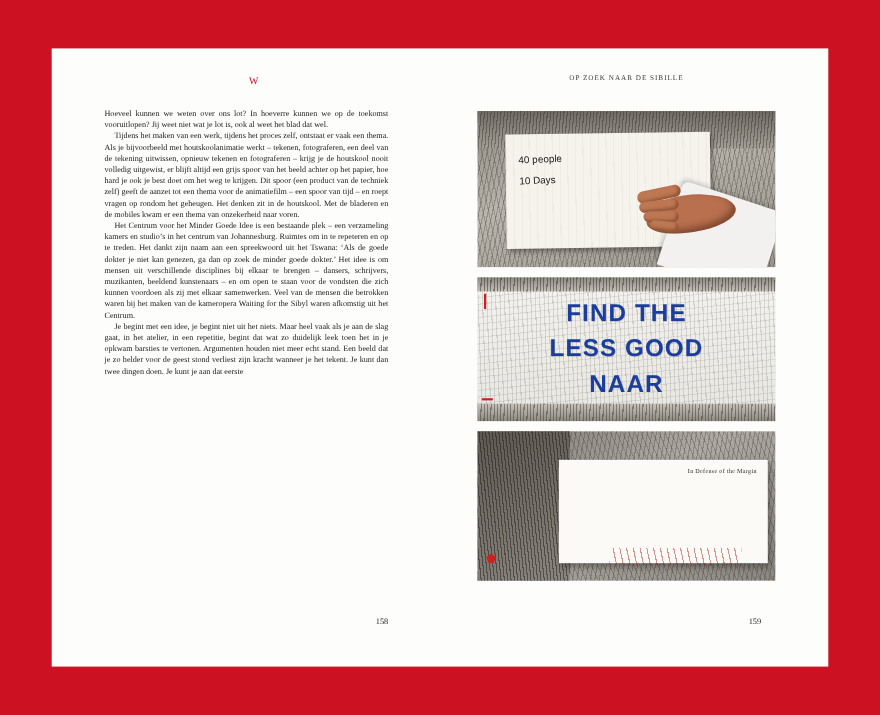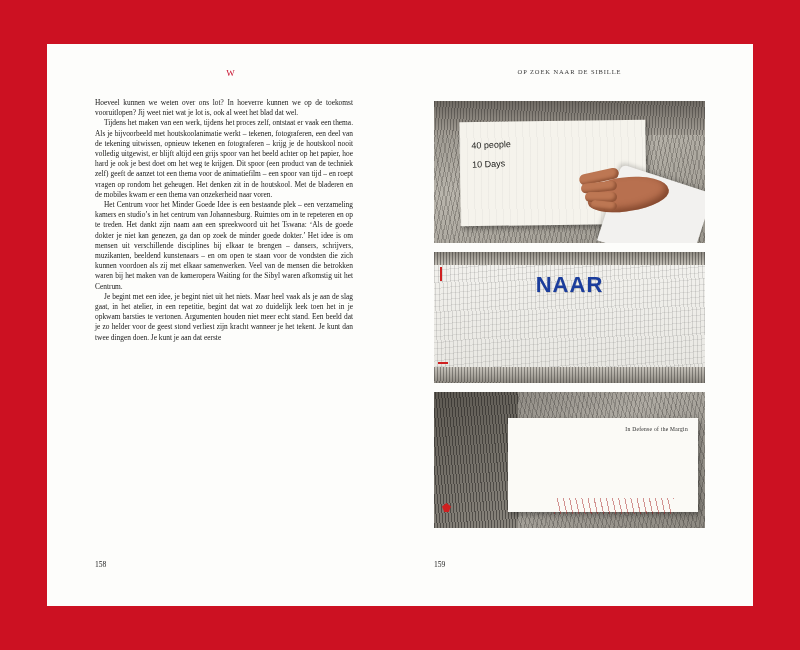--- a/index.html
+++ b/index.html
@@ -82,21 +82,21 @@
     margin: 14px 0 8px 0;
     line-height: 11px;
   }
   .subhead + p {
     text-indent: 0 !important;
   }
   .folio {
     position: absolute;
     bottom: 37px;
     width: 258px;
-    text-align: left;
+    text-align: right;
     font-size: 7.6px;
     color: #222;
   }
   .folio-left { left: 48px; }
   .folio-right { left: 34px; }
 
   
   .figs {
     width: 271px;
     margin-top: 3px;
@@ -316,20 +316,22 @@
           </div>
         </div>
 
         <div class="fig fig-2">
           <div class="f2-bg"></div>
           <div class="f2-topbar"></div>
           <div class="f2-botbar"></div>
           <div class="f2-redmark"></div>
           <div class="f2-redmark2"></div>
           <div class="f2-words">
+            <div>FIND THE</div>
+            <div>LESS GOOD</div>
             <div>NAAR</div>
           </div>
         </div>
 
         <div class="fig fig-3">
           <div class="f3-bg"></div>
           <div class="f3-dark"></div>
           <div class="f3-panel">
             <div class="f3-caption">In Defense of the Margin</div>
           </div>

